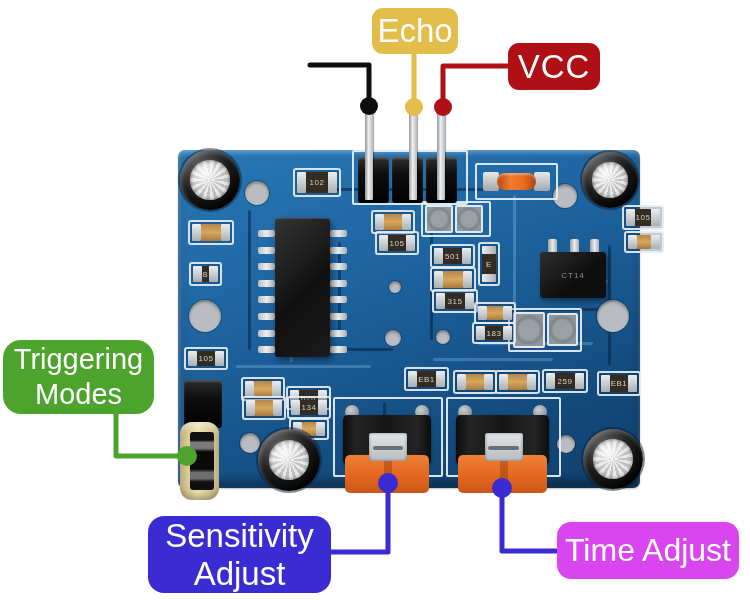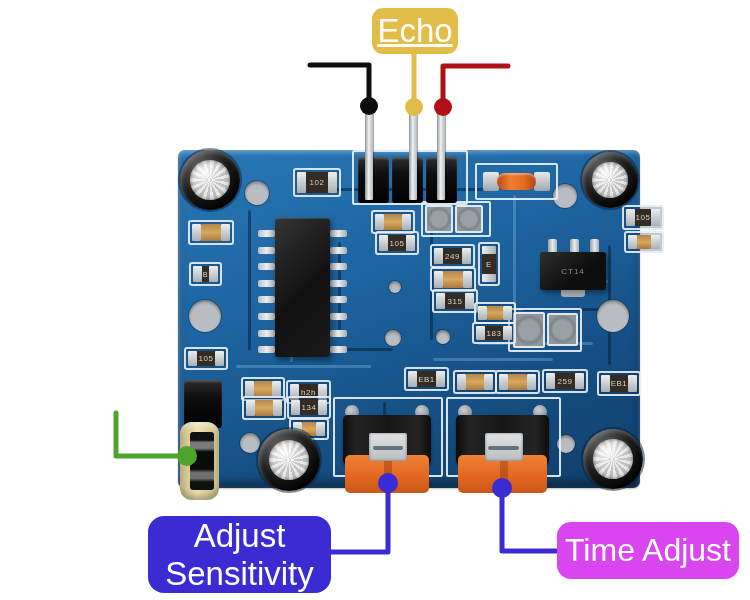--- a/index.html
+++ b/index.html
@@ -135,21 +135,21 @@
         <span class="mid tan"></span>
         <i class="end"></i>
       </div>
       <div class="part smd" style="left: 197px; top: 81px; width: 44px; height: 24px;">
         <i class="end"></i>
         <span class="mid coded">105</span>
         <i class="end"></i>
       </div>
       <div class="part smd" style="left: 252px; top: 94px; width: 45px; height: 24px;">
         <i class="end"></i>
-        <span class="mid coded">249</span>
+        <span class="mid coded">501</span>
         <i class="end"></i>
       </div>
       <div class="part smd" style="left: 252px; top: 117px; width: 46px; height: 25px;">
         <i class="end"></i>
         <span class="mid tan"></span>
         <i class="end"></i>
       </div>
       <div class="part smd" style="left: 254px; top: 139px; width: 46px; height: 24px;">
         <i class="end"></i>
         <span class="mid coded">315</span>
@@ -193,21 +193,21 @@
       <div class="part smd" style="left: 63px; top: 227px; width: 44px; height: 24px;">
         <i class="end"></i>
         <span class="mid tan"></span>
         <i class="end"></i>
       </div>
       <div class="part smd" style="left: 64px; top: 246px; width: 44px; height: 24px;">
         <i class="end"></i>
         <span class="mid tan"></span>
         <i class="end"></i>
       </div>
-      <div class="part smd" style="left: 108px; top: 230px; width: 45px; height: 24px;">
+      <div class="part smd" style="left: 108px; top: 236px; width: 45px; height: 24px;">
         <i class="end"></i>
         <span class="mid coded">h2h</span>
         <i class="end"></i>
       </div>
       <div class="part smd" style="left: 109px; top: 246px; width: 44px; height: 23px;">
         <i class="end"></i>
         <span class="mid coded">134</span>
         <i class="end"></i>
       </div>
       <div class="part smd" style="left: 111px; top: 268px; width: 40px; height: 22px;">
@@ -268,21 +268,21 @@
       <div class="part icleg" style="left: 152px; top: 163px; width: 17px; height: 7px;"></div>
       <div class="part icleg" style="left: 80px; top: 179.6px; width: 17px; height: 7px;"></div>
       <div class="part icleg" style="left: 152px; top: 179.6px; width: 17px; height: 7px;"></div>
       <div class="part icleg" style="left: 80px; top: 196.2px; width: 17px; height: 7px;"></div>
       <div class="part icleg" style="left: 152px; top: 196.2px; width: 17px; height: 7px;"></div>
       <div class="part icbody" style="left: 97px; top: 68px; width: 55px; height: 139px;"></div>
       <div class="part rpin" style="left: 370px; top: 89px; width: 9px; height: 15px;"></div>
       <div class="part rpin" style="left: 392px; top: 89px; width: 9px; height: 15px;"></div>
       <div class="part rpin" style="left: 412px; top: 89px; width: 9px; height: 15px;"></div>
       <div class="part rtab" style="left: 383px; top: 138px; width: 24px; height: 9px;"></div>
-      <div class="part reg" style="left: 362px; top: 102px; width: 66px; height: 38px;">CT14</div>
+      <div class="part reg" style="left: 362px; top: 102px; width: 66px; height: 46px;">CT14</div>
       <div class="part sbox" style="left: 297px; top: 13px; width: 83px; height: 37px;"></div>
       <div class="part dpad" style="left: 305px; top: 22px; width: 16px; height: 19px;"></div>
       <div class="part dpad" style="left: 356px; top: 22px; width: 16px; height: 19px;"></div>
       <div class="part dbody" style="left: 319px; top: 23px; width: 39px; height: 17px;"></div>
       <div class="part potbox" style="left: 155px; top: 247px; width: 110px; height: 80px;"></div>
       <div class="part screw" style="left: 167px; top: 255px; width: 14px; height: 14px;"></div>
       <div class="part screw" style="left: 237px; top: 255px; width: 14px; height: 14px;"></div>
       <div class="part potblack" style="left: 165px; top: 265px; width: 88px; height: 50px;"></div>
       <div class="part potorange" style="left: 167px; top: 305px; width: 84px; height: 38px;"></div>
       <div class="part potslot" style="left: 191px; top: 283px; width: 38px; height: 28px;"></div>
@@ -305,24 +305,31 @@
     <path d="M508 66 L443 66 L443 104" fill="none" stroke-width="5" stroke-linejoin="round" stroke-linecap="round" stroke="#ae1015"></path>
     <circle cx="443" cy="107" r="9" fill="#ae1015"></circle>
     <path d="M116 413 L116 456 L181 456" fill="none" stroke-width="5" stroke-linejoin="round" stroke-linecap="round" stroke="#4ca42c"></path>
     <circle cx="187" cy="456" r="10" fill="#4ca42c"></circle>
     <path d="M330 552 L388 552 L388 488" fill="none" stroke-width="5" stroke-linejoin="round" stroke-linecap="round" stroke="#3a2bd2"></path>
     <circle cx="388" cy="483" r="10" fill="#3a2bd2"></circle>
     <path d="M557 551 L502 551 L502 493" fill="none" stroke-width="5" stroke-linejoin="round" stroke-linecap="round" stroke="#3a2bd2"></path>
     <circle cx="502" cy="488" r="10" fill="#3a2bd2"></circle>
   </svg>
 
-  <div class="callout c-echo" style="background-color: rgb(227, 189, 74); text-decoration: underline;">
+  <div class="callout c-echo" style="background-color: rgb(227, 189, 74);">
     <span>Echo</span>
   </div>
+  <div class="callout c-vcc" style="background-color: rgb(174, 16, 21);">
+    <span>VCC</span>
+  </div>
+  <div class="callout c-trig" style="background-color: rgb(76, 164, 44);">
+    <span>Triggering</span>
+    <span>Modes</span>
+  </div>
   <div class="callout c-sens" style="background-color: rgb(58, 43, 210);">
+    <span>Sensitivity</span>
     <span>Adjust</span>
-    <span>Sensitivity</span>
   </div>
   <div class="callout c-time" style="background-color: #d946ef;">
     <span>Time Adjust</span>
   </div>
 
 </div>
 
 </body></html>

